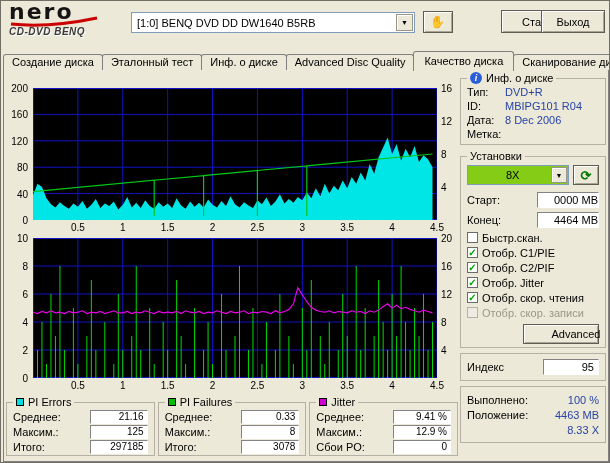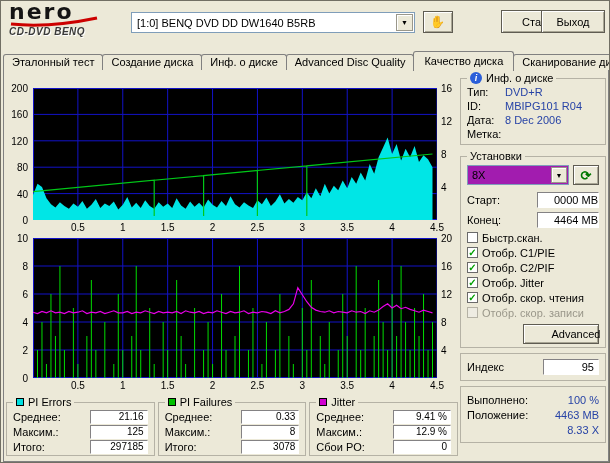--- a/index.html
+++ b/index.html
@@ -67,21 +67,21 @@
 
   
   .side{position:absolute;left:456px;top:2px;width:146px;height:384px;display:flex;flex-direction:column;gap:5px;}
   .info-icon{display:inline-flex;width:12px;height:12px;border-radius:50%;background:#2B5FD9;color:#fff;
              font-weight:bold;font-size:9px;align-items:center;justify-content:center;font-style:italic;}
   .irow{display:flex;align-items:center;height:14px;}
   .irow .lbl{width:38px;}
   .ival{color:#2743A6;white-space:nowrap;}
 
   .speed-row{display:flex;gap:4px;margin:2px 0 5px;}
-  .combo2{display:flex;flex:1;height:20px;background:#a21caf;border:1px solid #7F9DB9;align-items:center;}
+  .combo2{display:flex;flex:1;height:20px;background:#84cc16;border:1px solid #7F9DB9;align-items:center;padding-left:34px;}
   .combo2 .txt{flex:1;padding-left:4px;}
   .combo2 .arrow{width:16px;height:16px;margin:1px;background:#ECE9D8;border:1px solid #9a978a;
                  box-shadow:inset 1px 1px 0 #fff;font-size:7px;display:flex;align-items:center;justify-content:center;}
   .refresh{width:26px;height:20px;color:#007800;font-size:13px;font-weight:bold;}
   .frow{display:flex;align-items:center;height:20px;}
   .frow .lbl{flex:1;}
   .field-vbox{width:62px;height:16px;padding:1px 0;text-align:right;font-size:11px;}
   .cbrow{display:flex;align-items:center;height:15px;gap:4px;}
   .cb{width:11px;height:11px;background:#fff;border:1px solid #6a6a6a;font-size:10px;line-height:9px;
       text-align:center;color:#00A000;font-weight:bold;flex:0 0 auto;}
@@ -119,22 +119,22 @@
     </div>
 
     <button class="btn icon-btn">
       <span>✋</span>
     </button>
     <button class="btn btn-start">Старт</button>
     <button class="btn btn-exit">Выход</button>
   </div>
 
   <div class="tabs">
+    <div class="tab">Создание диска</div>
     <div class="tab">Эталонный тест</div>
-    <div class="tab">Создание диска</div>
     <div class="tab">Инф. о диске</div>
     <div class="tab">Advanced Disc Quality</div>
     <div class="tab active">Качество диска</div>
     <div class="tab">Сканирование диска</div>
   </div>
 
   <div class="panel">
 
     <div class="charts-area">
       <div class="yaxis" id="top-left-axis">

